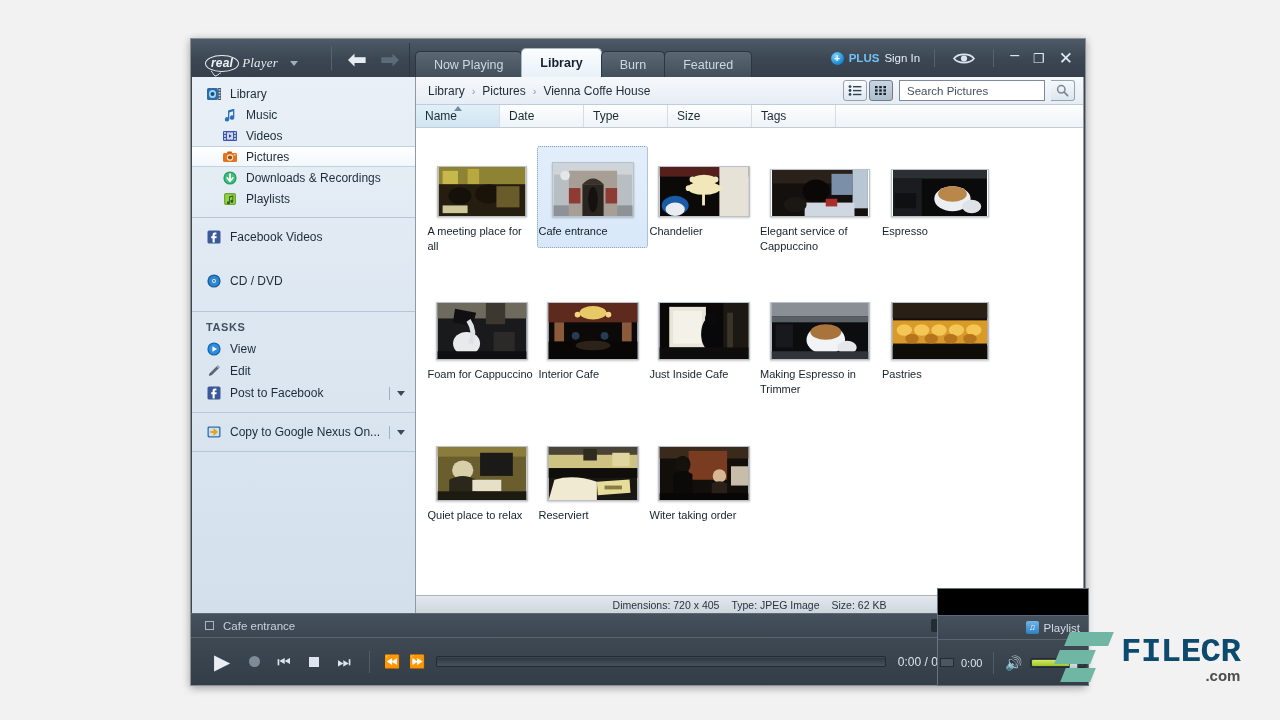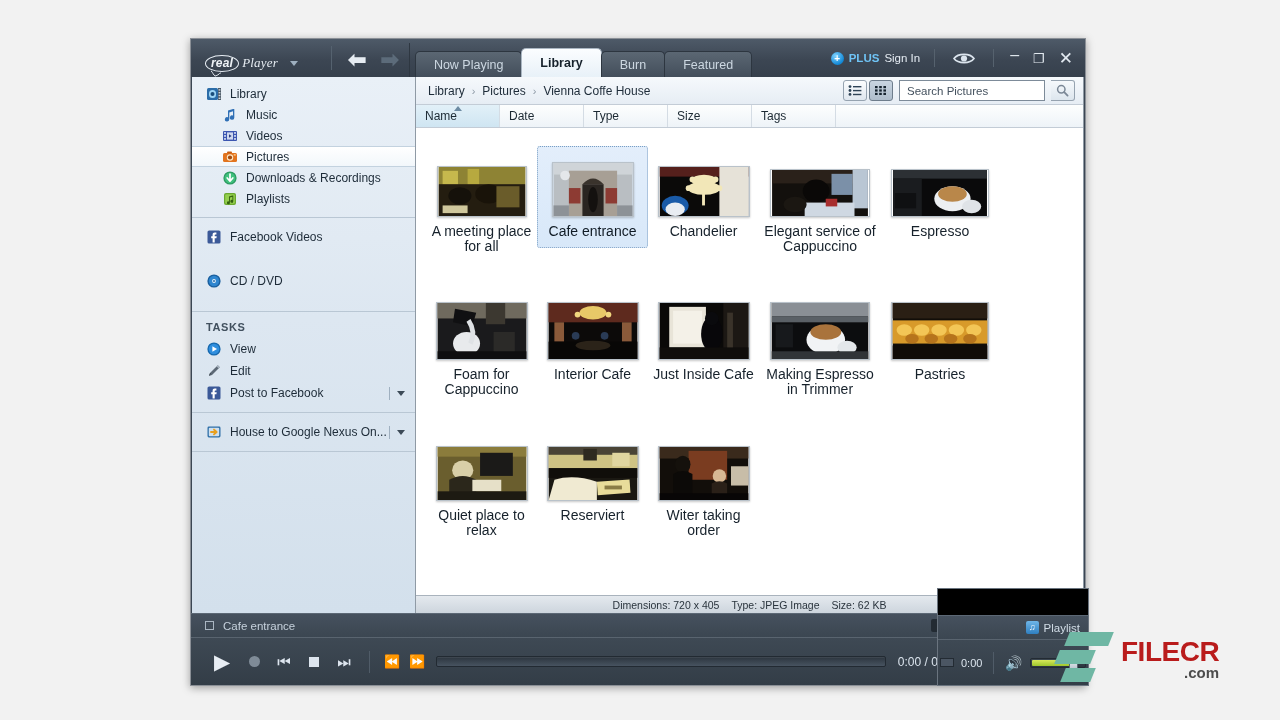--- a/index.html
+++ b/index.html
@@ -194,21 +194,21 @@
   }
   .cell.selected {
     background: linear-gradient(180deg,#e3eefb 0%, #d8e8f9 100%);
     border:1px dotted #7a9ec4; border-radius:3px;
   }
   .thumb-slot { height:64px; display:flex; align-items:flex-end; justify-content:center; }
   .thumb {
     border:1px solid #b9c2ca; box-shadow:0 1px 2px rgba(0,0,0,.22);
     display:block;
   }
-  .cap { margin-top:7px; font-size:14px; color:#16212b; text-align:center;
+  .cap { margin-top:7px; font-size:11px; color:#16212b; 
          line-height:15px; width:108px; }
   .cell.selected .cap { color:#101b25; }
 
   
   #status-bar {
     height:18px; flex:0 0 18px; display:flex; align-items:center; justify-content:center;
     gap: 12px;
     background: linear-gradient(180deg,#e4e9ee 0%, #cdd5dd 100%);
     border-top:1px solid #a9b3bd; font-size:10.5px; color:#2a3views;
     color:#2a343d;
@@ -291,22 +291,22 @@
     border-top:1px solid #59646f; display:flex; align-items:center; padding-left:2px; gap:7px;
   }
   .dup-seek { width:14px;height:9px;background:#4b5663;border:1px solid #232b33; }
 
   
   #watermark {
     position:absolute; left:1055px; top:628px; display:flex; align-items:center; gap:10px;
   }
   .wm-mark { position:relative; width:56px; height:62px; }
   .wm-bar { position:absolute; height:14px; background:#6fb7a4; transform: skewX(-22deg); }
-  .wm-text { font-size:28px; font-weight:bold; color:#b91c1c; letter-spacing:-.5px;
-             line-height:1; font-family:Liberation Sans, sans-serif; }
+  .wm-text { font-size:34px; font-weight:bold; color:#0c4a6e; letter-spacing:-.5px;
+             line-height:1; font-family:Liberation Mono, monospace; }
   .wm-dotcom { font-size:15px; font-weight:bold; color:#4d4d4d; display:block;
                text-align:right; margin-top:-2px; }
 </style>
 </head>
 <body>
 
 <div id="app-window">
 
   <div id="title-bar">
 
@@ -517,21 +517,21 @@
 
       <div class="side-group">
         <div class="task-item">
           <span class="ic">
             <svg width="16" height="16" viewBox="0 0 16 16">
                 <rect x="1.5" y="2.5" width="13" height="11" rx="1.4" fill="#2e6fa8"></rect>
                 <rect x="2.8" y="3.8" width="10.4" height="8.4" rx="1" fill="#cfe0ef"></rect>
                 <path d="M5 8 H10 M8 5.6 L10.6 8 L8 10.4" stroke="#e8a020" stroke-width="1.9" fill="none" stroke-linecap="round" stroke-linejoin="round"></path>
               </svg>
           </span>
-          <span class="lbl">House to Google Nexus On...</span>
+          <span class="lbl">Copy to Google Nexus On...</span>
           <span class="split-arrow">
             <span class="bar"></span>
             <span class="tri"></span>
           </span>
         </div>
       </div>
 
       <div class="side-sep"></div>
     </div>
 

